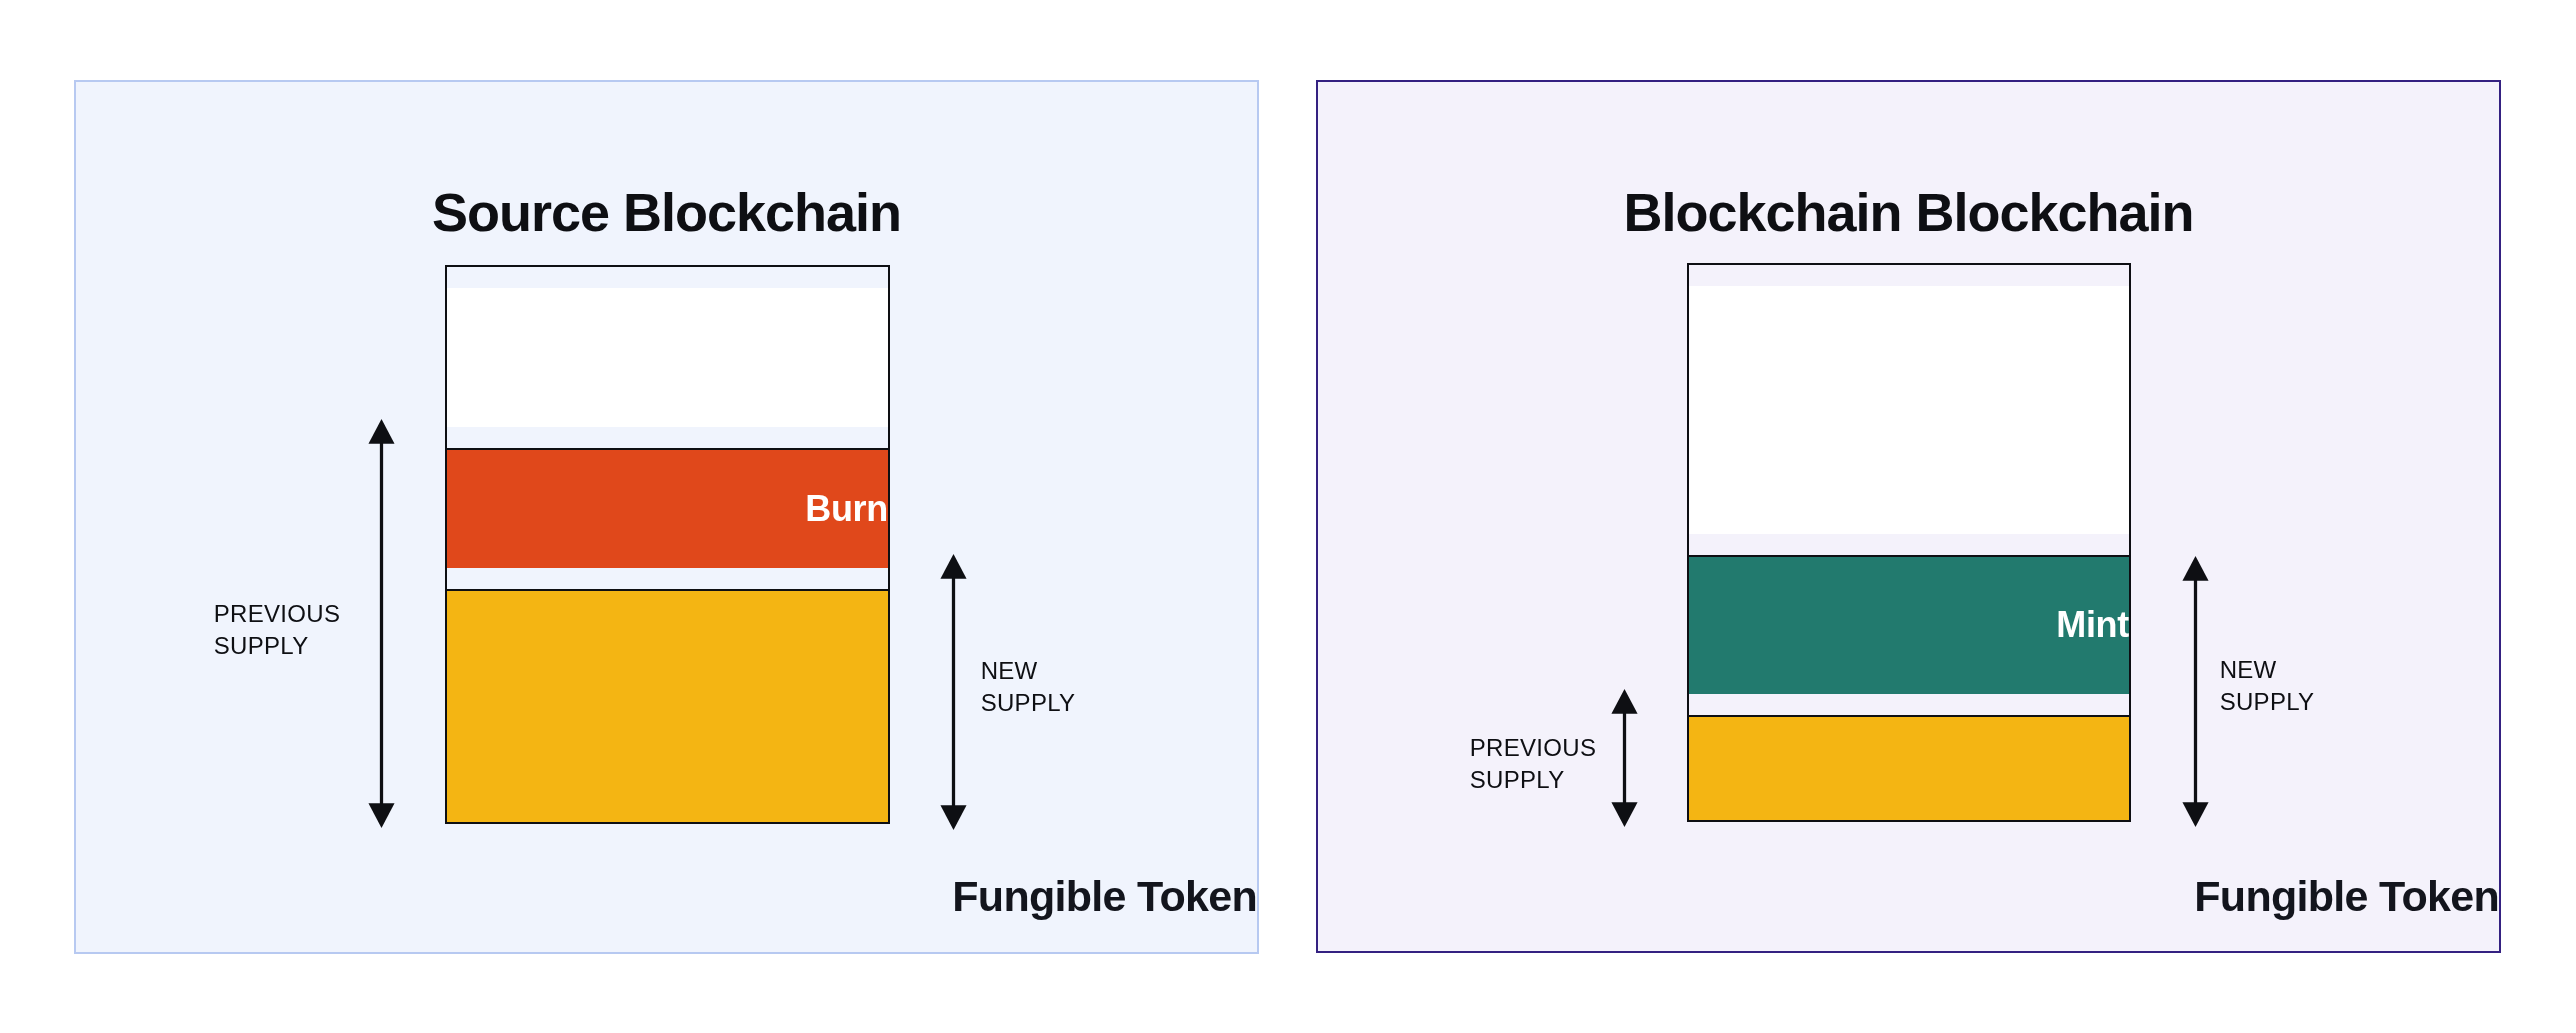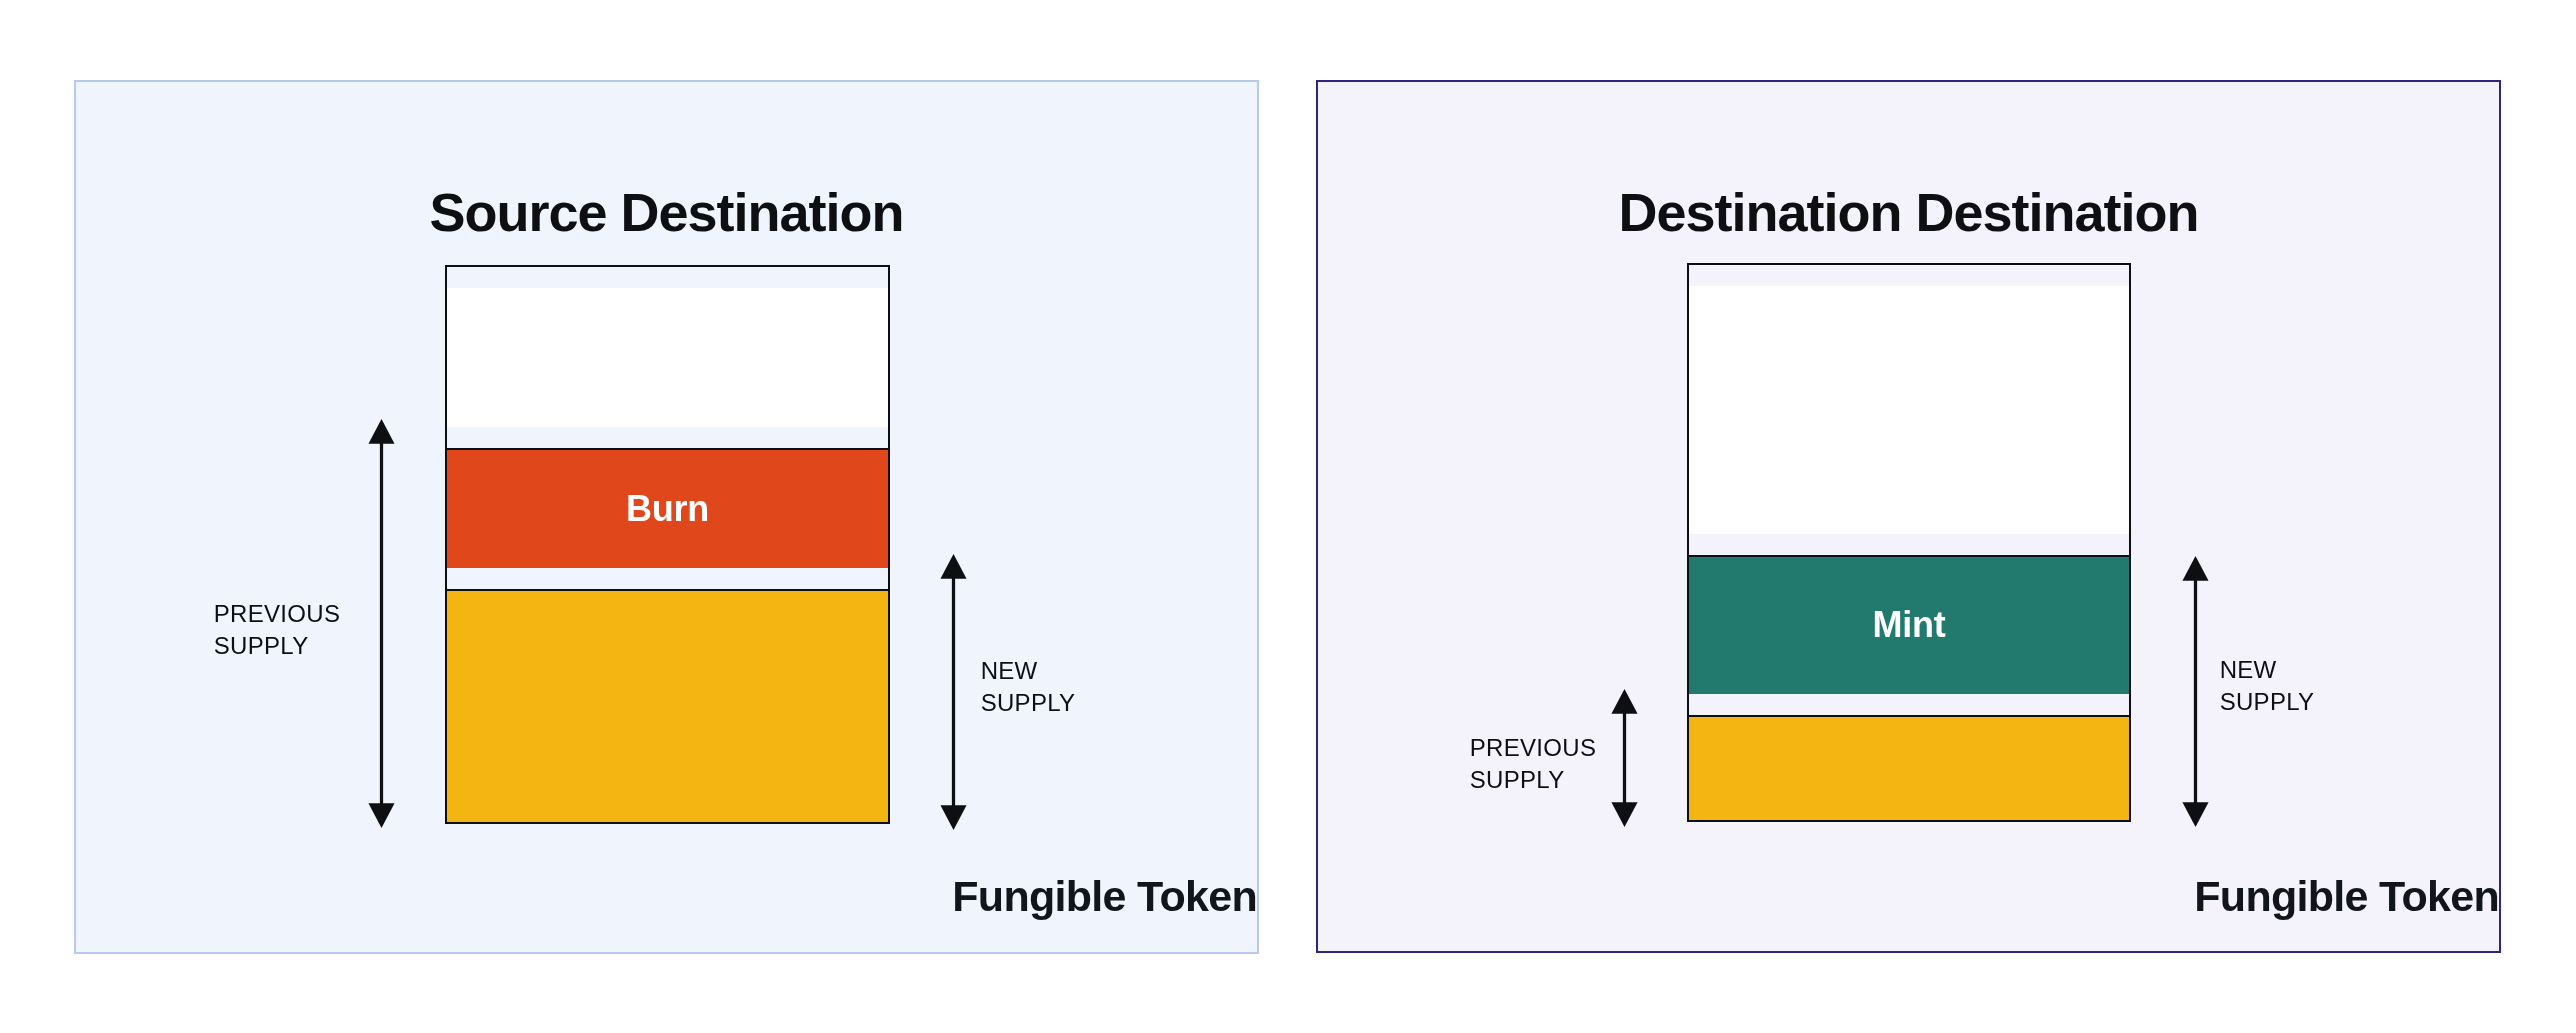--- a/index.html
+++ b/index.html
@@ -30,21 +30,21 @@
   .token-bar{
     position:absolute;left:369px;top:183px;
     width:445px;height:559px;
     border:2px solid #0E0F13;
     box-sizing:border-box;
     display:flex;flex-direction:column;
   }
   .destination .token-bar{width:444px;top:181px;}
   .bar-segment{
     width:100%;box-sizing:border-box;
-    display:flex;align-items:center;justify-content:center;margin-top:21px;
+    display:flex;align-items:center;justify-content:flex-end;margin-top:21px;
   }
   .bar-segment + .bar-segment{border-top:2px solid #0E0F13;}
   .segment-label{
     font-size:36px;font-weight:bold;letter-spacing:-0.3px;
   }
 
   .arrow{position:absolute;color:#0E0F13;}
 
   .supply-label{
     position:absolute;transform:translate(-50%,-50%);
@@ -63,21 +63,21 @@
   }
 </style>
 </head>
 <body>
 
 <div class="canvas">
 
   <section class="panel source" style="background-color: rgb(240, 244, 253); border-color: rgb(183, 201, 241);">
     <div class="panel-inner">
 
-      <h2 class="panel-title">Source Destination</h2>
+      <h2 class="panel-title">Source Blockchain</h2>
 
       <div class="token-bar" style="border-color: rgb(14, 15, 19);">
         <div class="bar-segment" style="background-color: rgb(255, 255, 255); height: 157px;">
           <span class="segment-label" style="color: rgb(255, 255, 255);"></span>
         </div>
         <div class="bar-segment" style="background-color: rgb(224, 72, 27); height: 135px;">
           <span class="segment-label" style="color: rgb(255, 255, 255);">Burn</span>
         </div>
         <div class="bar-segment" style="background-color: rgb(244, 181, 19); height: 263px;">
           <span class="segment-label" style="color: rgb(255, 255, 255);"></span>
@@ -100,21 +100,21 @@
       <div class="supply-label" style="left:952px;top:605px;">NEW
 SUPPLY</div>
 
       <div class="footer-label">Fungible Token</div>
     </div>
   </section>
 
   <section class="panel destination" style="background-color: rgb(244, 242, 251); border-color: rgb(52, 33, 129);">
     <div class="panel-inner">
 
-      <h2 class="panel-title">Destination Destination</h2>
+      <h2 class="panel-title">Blockchain Blockchain</h2>
 
       <div class="token-bar" style="border-color: rgb(14, 15, 19);">
         <div class="bar-segment" style="background-color: rgb(255, 255, 255); height: 295px;">
           <span class="segment-label" style="color: rgb(255, 255, 255);"></span>
         </div>
         <div class="bar-segment" style="background-color: rgb(34, 122, 110); height: 164px;">
           <span class="segment-label" style="color: rgb(255, 255, 255);">Mint</span>
         </div>
         <div class="bar-segment" style="background-color: rgb(244, 181, 19); height: 125px;">
           <span class="segment-label" style="color: rgb(255, 255, 255);"></span>

